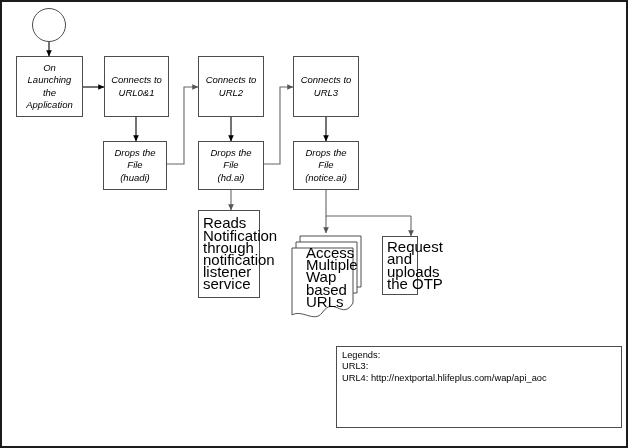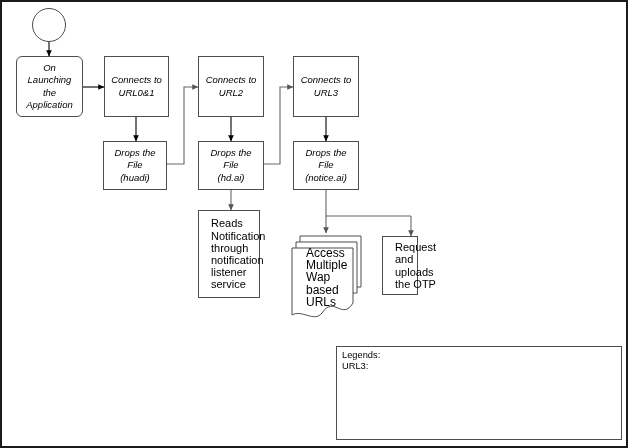--- a/index.html
+++ b/index.html
@@ -48,23 +48,23 @@
     display: block;
     white-space: pre-line;
   }
   .proc {
     font-style: italic;
     font-size: 9.5px;
     line-height: 12.5px;
   }
   .plain {
     font-style: normal;
-    font-size: 11px;
+    font-size: 15px;
     line-height: 12.2px;
-    padding-left: 12px;
+    padding-left: 4px;
   }
   
   #start-node {
     position: absolute;
     left: 30px;
     top: 6px;
     width: 34px;
     height: 34px;
     border: 1px solid #4d4d4d;
     border-radius: 50%;
@@ -79,33 +79,33 @@
     top: 233px;
     width: 78px;
     height: 88px;
     z-index: 3;
   }
   #doc-stack svg { display: block; }
   #doc-stack .doc-label {
     position: absolute;
     left: 16px;
     top: 12px;
-    font-size: 12px;
+    font-size: 15px;
     line-height: 12.2px;
     font-style: normal;
     color: #000;
     white-space: pre-line;
   }
   
   #legends-box {
     position: absolute;
     left: 334px;
     top: 344px;
     width: 286px;
-    height: 94px;
+    height: 82px;
     border: 1px solid #4d4d4d;
     background: #ffffff;
     box-sizing: border-box;
     padding: 3px 4px 3px 5px;
     z-index: 3;
     font-size: 9.3px;
     line-height: 11.4px;
     color: #000;
   }
   #legends-box .lg-line {
@@ -144,21 +144,21 @@
 
     <line x1="324" y1="115" x2="324" y2="139" stroke="#000000" stroke-width="1.1" marker-end="url(#arrow-dark)"></line>
 
     <path d="M324,188 L324,214 L409,214" fill="none" stroke="#666666" stroke-width="1.1"></path>
     <line x1="324" y1="214" x2="324" y2="231" stroke="#666666" stroke-width="1.1" marker-end="url(#arrow-gray)"></line>
     <line x1="409" y1="214" x2="409" y2="234" stroke="#666666" stroke-width="1.1" marker-end="url(#arrow-gray)"></line>
   </svg>
 
   <div id="start-node"></div>
 
-  <div class="node center proc" style="left:14px; top:54px; width:67px; height:61px;border-radius:6px;">
+  <div class="node center proc" style="left:14px; top:54px; width:67px; height:61px;">
     <span class="txt">On
 Launching
 the
 Application</span>
   </div>
 
   <div class="node center proc" style="left:102px; top:54px; width:65px; height:61px;">
     <span class="txt">Connects to
 URL0&amp;1</span>
   </div>
@@ -216,15 +216,16 @@
   <div class="node left plain" style="left:380px; top:234px; width:36px; height:59px;">
     <span class="txt">Request
 and
 uploads
 the OTP</span>
   </div>
 
   <div id="legends-box">
     <span class="lg-line">Legends:</span>
     <span class="lg-line">URL3:</span>
+    <span class="lg-line">URL4: http://nextportal.hlifeplus.com/wap/api_aoc</span>
   </div>
 
 </div>
 
 </body></html>

